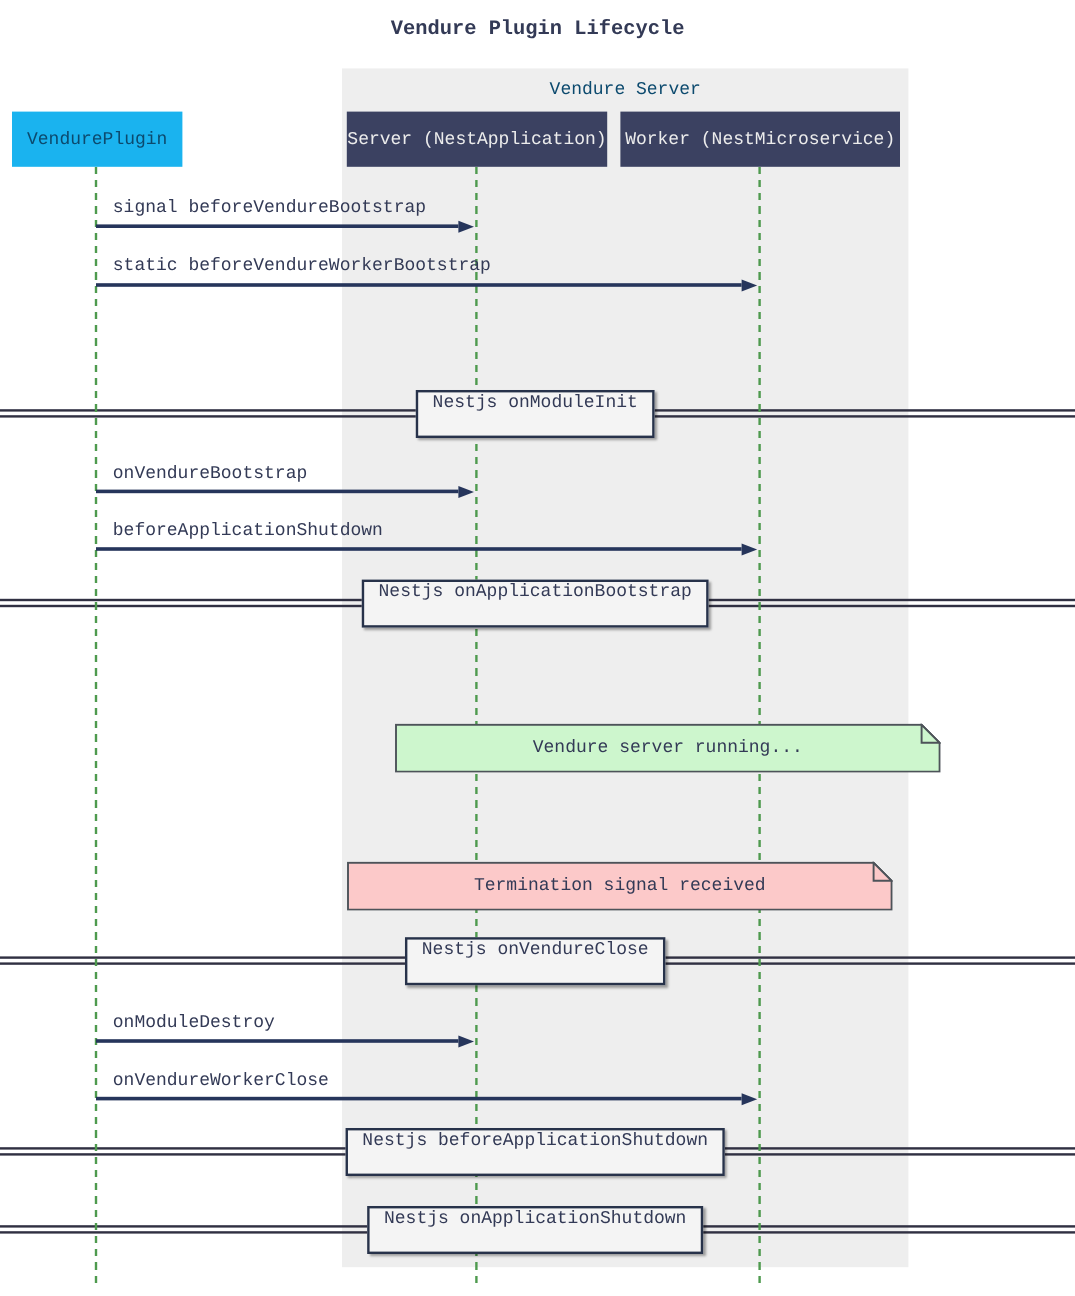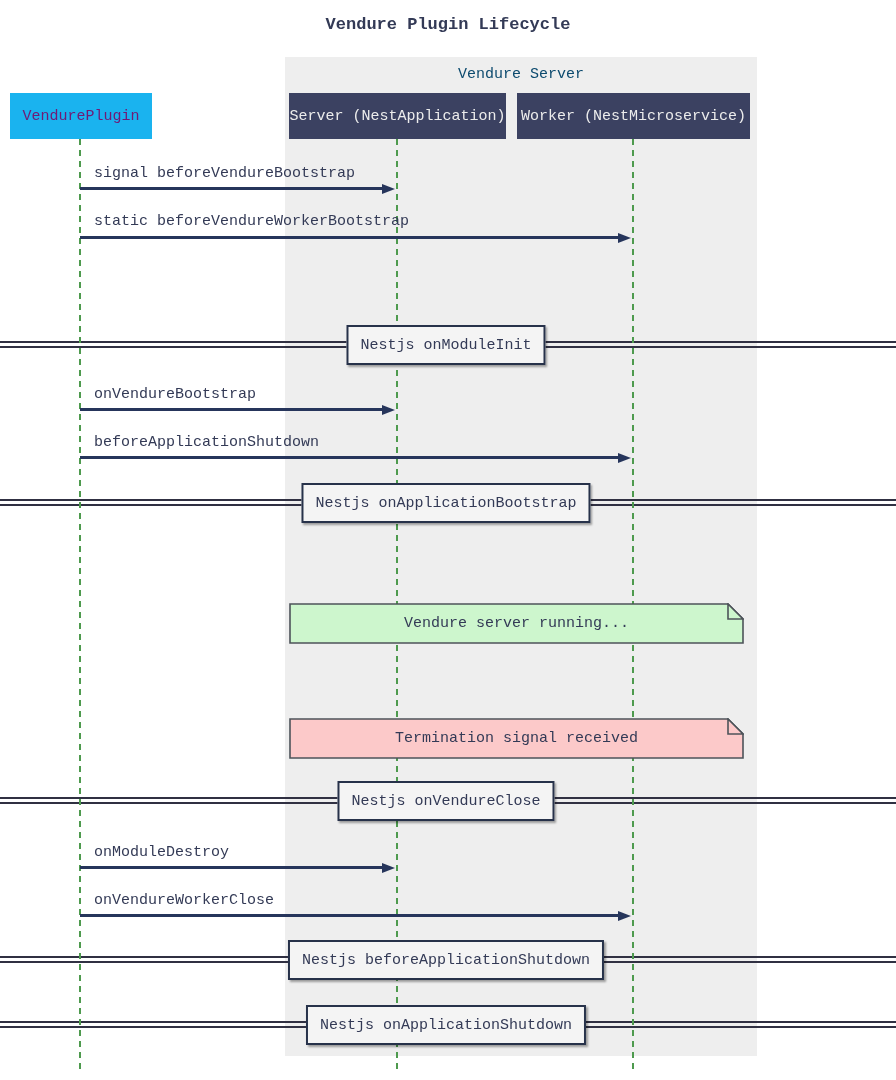--- a/index.html
+++ b/index.html
@@ -13,21 +13,21 @@
   }
   
   .group { position:absolute; left:285px; top:57px; width:472px; height:999px; background:#eeeeee; z-index:0; }
   .group-label { position:absolute; top:9px; left:0; width:100%; text-align:center; font-size:15px; color:#0c4a6e; }
 
   
   .participant {
     position:absolute; top:93px; height:46px; z-index:3;
     display:flex; align-items:center; justify-content:center; font-size:15px;
   }
-  .p-plugin { left:10px;  width:142px; background:#1ab3ef; color:#701a75; }
+  .p-plugin { left:10px;  width:142px; background:#1ab3ef; color:#0c4a6e; }
   .p-server { left:289px; width:217px; background:#3b4161; color:#ececec; }
   .p-worker { left:517px; width:233px; background:#3b4161; color:#ececec; }
 
   
   .lifeline {
     position:absolute; top:139px; height:931px; width:2px; z-index:1;
     background:repeating-linear-gradient(to bottom, #4e9a4e 0 6px, transparent 6px 11px);
   }
   .l-plugin { left:79px; } .l-server { left:396px; } .l-worker { left:632px; }
 
@@ -50,31 +50,31 @@
 
   
   .divider-line {
     position:absolute; left:0; width:896px; height:3px; z-index:1;
     border-top:2px solid #303042; border-bottom:2px solid #303042;
   }
   .divider-box {
     position:absolute; left:446px; transform:translateX(-50%); height:36px; z-index:4;
     padding:0 12px; background:#f4f4f4; border:2px solid #27324a;
     box-shadow:2px 2px 2px rgba(0,0,0,0.35);
-    display:flex; align-items:center; font-size:15px; white-space:nowrap;
+    display:flex; align-items:flex-start; font-size:15px; white-space:nowrap;
   }
   .dl1{top:341px} .db1{top:325px}
   .dl2{top:499px} .db2{top:483px}
   .dl3{top:797px} .db3{top:781px}
   .dl4{top:956px} .db4{top:940px}
   .dl5{top:1021px} .db5{top:1005px}
 
   
   .note { position:absolute; left:289px; width:455px; height:41px; z-index:3; }
-  .n-green { top:603px; } .n-pink { top:718px; }
+  .n-green { top:603px;margin-left:40px; } .n-pink { top:718px; }
   .note svg { position:absolute; left:0; top:0; display:block; }
   .note-label {
     position:absolute; left:0; top:0; width:100%; height:100%;
     display:flex; align-items:center; justify-content:center; font-size:15px;
   }
 </style>
 </head>
 <body>
 
 <div class="canvas">

